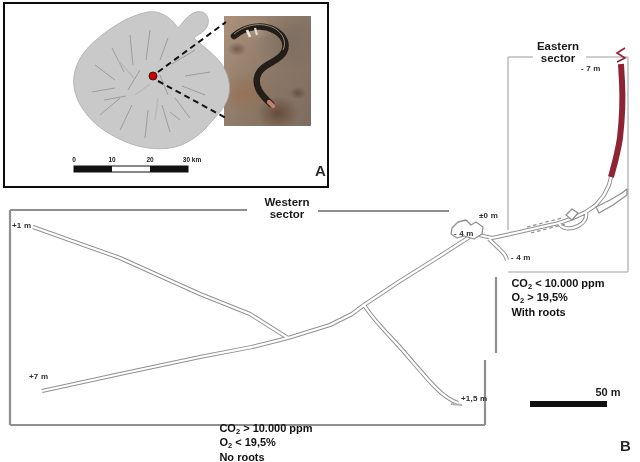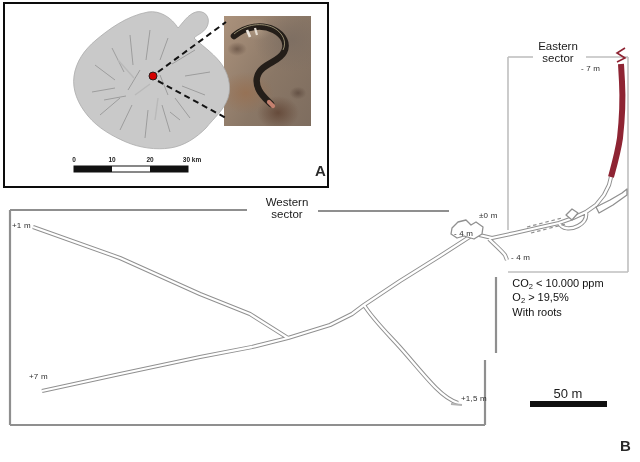--- a/index.html
+++ b/index.html
@@ -1,37 +1,37 @@
 <!DOCTYPE html>
 <html><head>
 <meta charset="utf-8">
 <style>
   html,body{margin:0;padding:0;background:#fff;}
   #stage{position:relative;width:640px;height:462px;background:#fff;overflow:hidden;
          font-family:"Liberation Sans",sans-serif;}
   #linework{position:absolute;left:0;top:0;z-index:3;}
-  .lbl{position:absolute;z-index:4;font-weight:normal;color:#1c1c1c;white-space:nowrap;}
+  .lbl{position:absolute;z-index:4;font-weight:bold;color:#1c1c1c;white-space:nowrap;}
   .elev{font-size:8px;color:#2e2e2e;letter-spacing:.2px;}
   .sector{font-size:11.5px;text-align:center;line-height:1.05;transform:translateX(-50%);color:#1a1a1a;}
   .anno{font-size:11px;line-height:1.12;transform:translateX(-50%);color:#111;}
   .anno .s{font-size:7.5px;vertical-align:-2px;}
   .panel-letter{font-size:15px;color:#2a2a2a;font-weight:bold;}
   .tick{position:absolute;z-index:4;font-size:6.5px;font-weight:bold;color:#222;transform:translateX(-50%);}
   #panelA{position:absolute;left:3px;top:2px;width:326px;height:186px;border:2px solid #0c0c0c;
           background:#fff;z-index:1;box-sizing:border-box;}
   #photo{position:absolute;left:224px;top:16px;width:87px;height:110px;z-index:2;
     background:
       radial-gradient(40px 30px at 25% 70%, rgba(151,112,82,.85), rgba(151,112,82,0) 70%),
       radial-gradient(55px 45px at 78% 22%, rgba(125,110,98,.9), rgba(125,110,98,0) 70%),
       radial-gradient(30px 24px at 62% 88%, rgba(92,62,46,.75), rgba(92,62,46,0) 70%),
       radial-gradient(22px 16px at 38% 12%, rgba(176,155,133,.95), rgba(176,155,133,0) 70%),
       radial-gradient(14px 10px at 15% 30%, rgba(70,50,40,.5), rgba(70,50,40,0) 70%),
       radial-gradient(12px 9px at 85% 70%, rgba(70,50,40,.5), rgba(70,50,40,0) 70%),
       linear-gradient(120deg,#ab927c,#8a7766 55%,#7e6d5f);}
-  .scale50{font-size:13px;transform:translateX(-50%);}
+  .scale50{font-size:11px;transform:translateX(-50%);margin-left:40px;}
 </style>
 </head>
 <body>
 
 <div id="stage">
 
   <div id="panelA"></div>
 
   <div id="photo"></div>
 
@@ -160,20 +160,25 @@
   </div>
 
   <span class="lbl elev" style="left:12px;top:221px;">+1 m</span>
   <span class="lbl elev" style="left:29px;top:372px;">+7 m</span>
   <span class="lbl elev" style="left:461px;top:394px;">+1,5 m</span>
   <span class="lbl elev" style="left:454px;top:229px;">- 4 m</span>
   <span class="lbl elev" style="left:479px;top:211px;">±0 m</span>
   <span class="lbl elev" style="left:511px;top:253px;">- 4 m</span>
   <span class="lbl elev" style="left:581px;top:64px;">- 7 m</span>
 
+  <div class="lbl anno" style="left:266px;top:422px;">
+    <div><span>CO</span><span class="s">2</span><span> &gt; 10.000 ppm</span></div>
+    <div><span>O</span><span class="s">2</span><span> &lt; 19,5%</span></div>
+    <div>No roots</div>
+  </div>
 
   <div class="lbl anno" style="left:558px;top:277px;">
     <div><span>CO</span><span class="s">2</span><span> &lt; 10.000 ppm</span></div>
     <div><span>O</span><span class="s">2</span><span> &gt; 19,5%</span></div>
     <div>With roots</div>
   </div>
 
   <span class="lbl scale50" style="left:568px;top:386px;">50 m</span>
 </div>
 

